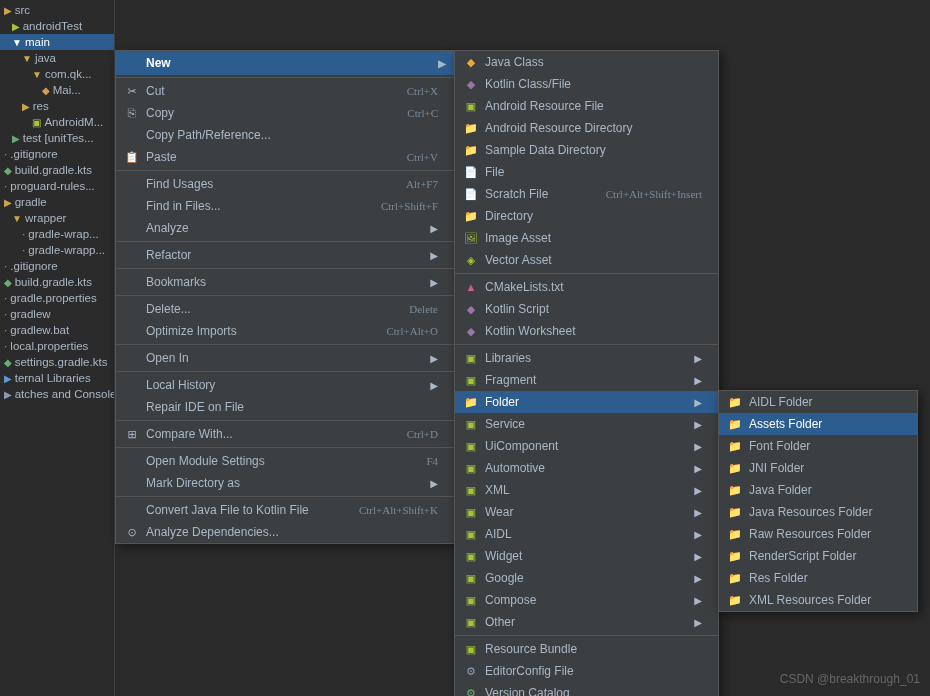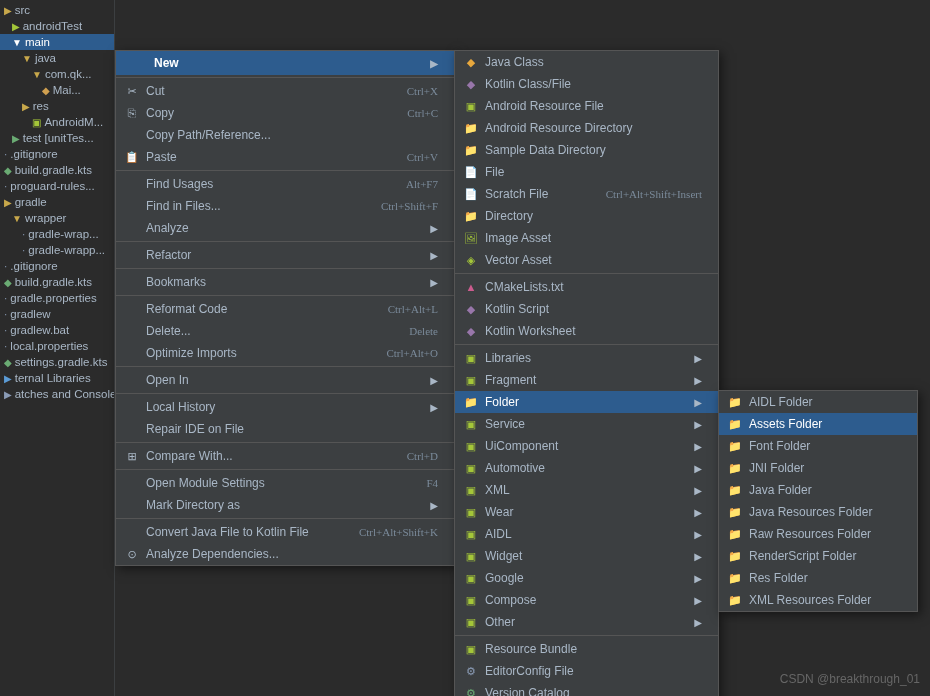--- a/index.html
+++ b/index.html
@@ -89,21 +89,21 @@
     .menu-item-left { display: flex; align-items: center; gap: 6px; }
     .menu-item-icon { width: 16px; text-align: center; font-size: 11px; }
     .menu-separator { height: 1px; background: #555; margin: 2px 0; }
     .shortcut { color: #7a8a9a; font-size: 11px; margin-left: 20px; font-family: Liberation Serif, serif; }
     .arrow { color: #a9b7c6; font-size: 10px; }
 
     .menu-item.new-item {
       background: #2d5c8e;
       color: #fff;
       font-weight: bold;
-      padding: 5px 16px;
+      padding: 5px 8px;
     }
 
     
     .watermark {
       position: absolute;
       bottom: 10px;
       right: 10px;
       color: #666;
       font-size: 12px;
     }
@@ -285,27 +285,20 @@
     <div class="menu-item-left">
       <span class="menu-item-icon"></span>
       <span>Bookmarks</span>
     </div>
     <span class="arrow">▶</span>
   </div>
   <div class="menu-separator"></div>
   <div class="menu-item">
     <div class="menu-item-left">
       <span class="menu-item-icon"></span>
-      <span>Reformat Code</span>
-    </div>
-    <span class="shortcut">Ctrl+Alt+L</span>
-  </div>
-  <div class="menu-item">
-    <div class="menu-item-left">
-      <span class="menu-item-icon"></span>
       <span>Delete...</span>
     </div>
     <span class="shortcut">Delete</span>
   </div>
   <div class="menu-item">
     <div class="menu-item-left">
       <span class="menu-item-icon"></span>
       <span>Optimize Imports</span>
     </div>
     <span class="shortcut">Ctrl+Alt+O</span>

